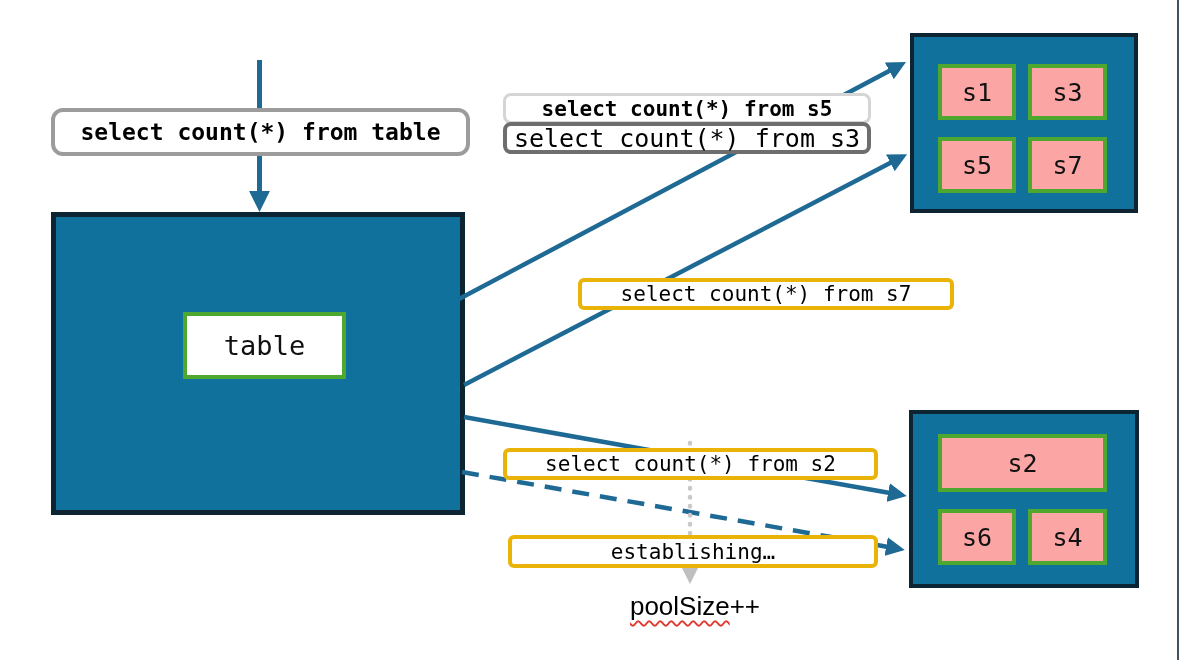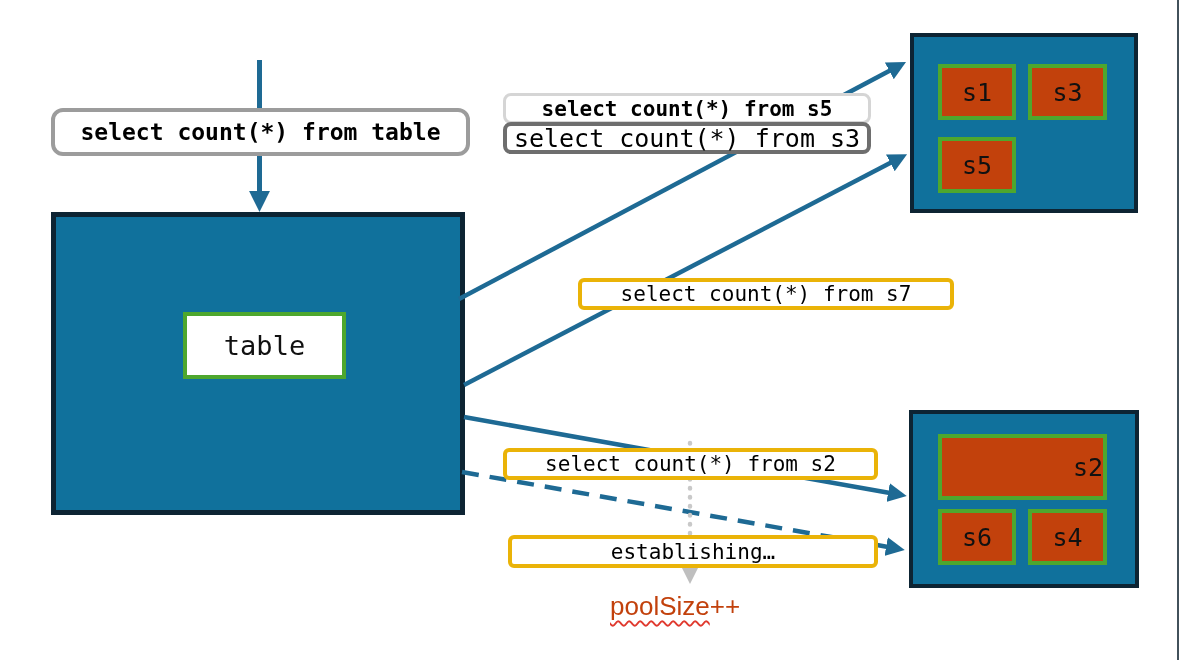--- a/index.html
+++ b/index.html
@@ -6,42 +6,42 @@
   .canvas{
     position:relative;width:1184px;height:660px;background:#ffffff;
     overflow:hidden;font-family:"DejaVu Sans Mono","Liberation Mono",monospace;
   }
   .arrows{position:absolute;left:0;top:0;z-index:2;}
   .bigbox{
     position:absolute;background:#10719c;border:5px solid #0d2433;
     box-sizing:border-box;z-index:1;
   }
   .shard{
-    position:absolute;background:#c2410c;border:4px solid #4ea72e;
+    position:absolute;background:#fca5a5;border:4px solid #4ea72e;
     box-sizing:border-box;display:flex;align-items:center;justify-content:center;
     font-size:25px;color:#111;z-index:1;
   }
   .qlabel{
     position:absolute;background:#ffffff;box-sizing:border-box;
     display:flex;align-items:center;justify-content:center;
     color:#000;z-index:3;white-space:nowrap;
   }
   .qlabel.big{border:4px solid #9c9c9c;border-radius:12px;font-size:23px;font-weight:bold;}
   .qlabel.light{border:3px solid #d5d5d5;border-radius:8px;font-size:21px;}
   .qlabel.dark{border:4px solid #6e6e6e;border-radius:8px;font-size:25px;align-items:center;}
   .qlabel.mid{border:4px solid #eab308;border-radius:6px;font-size:21px;margin-top:24px;}
   .tablelabel{
     position:absolute;left:127px;top:95px;width:163px;height:67px;
     background:#fff;border:4px solid #4ea72e;box-sizing:border-box;
     display:flex;align-items:center;justify-content:center;
     font-size:27px;color:#111;
   }
   .poolsize{
-    position:absolute;left:610px;top:591px;width:170px;
-    font-family:"Liberation Sans",sans-serif;font-size:26px;color:#c2410c;
+    position:absolute;left:610px;top:591px;width:170px;text-align:center;
+    font-family:"Liberation Sans",sans-serif;font-size:26px;color:#000000;
     z-index:1;
   }
   .poolsize .misspelled{
     text-decoration:underline wavy #e0392e 2px;
     text-decoration-skip-ink:none;
     text-underline-offset:5px;
   }
   .slide-edge{
     position:absolute;left:1177px;top:0;width:2px;height:660px;
     background:#42515b;z-index:4;
@@ -79,24 +79,27 @@
   <div class="bigbox" style="left:910px;top:33px;width:228px;height:180px;border-width:4px;">
     <div class="shard" style="left:24px;top:27px;width:78px;height:56px;">
       <span>s1</span>
     </div>
     <div class="shard" style="left:114px;top:27px;width:79px;height:56px;">
       <span>s3</span>
     </div>
     <div class="shard" style="left:24px;top:100px;width:78px;height:56px;">
       <span>s5</span>
     </div>
+    <div class="shard" style="left:114px;top:100px;width:79px;height:56px;">
+      <span>s7</span>
+    </div>
   </div>
 
   <div class="bigbox" style="left:909px;top:410px;width:230px;height:178px;border-width:4px;">
-    <div class="shard" style="left:25px;top:20px;width:169px;height:66px;justify-content:flex-end;">
+    <div class="shard" style="left:25px;top:20px;width:169px;height:58px;">
       <span>s2</span>
     </div>
     <div class="shard" style="left:25px;top:95px;width:78px;height:56px;">
       <span>s6</span>
     </div>
     <div class="shard" style="left:115px;top:95px;width:79px;height:56px;">
       <span>s4</span>
     </div>
   </div>
 

